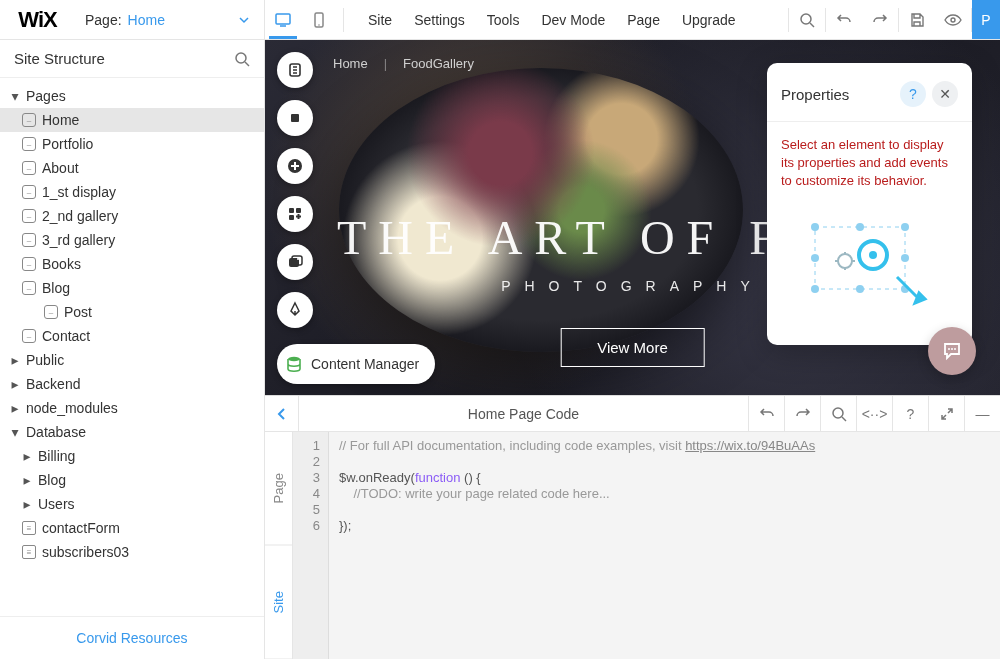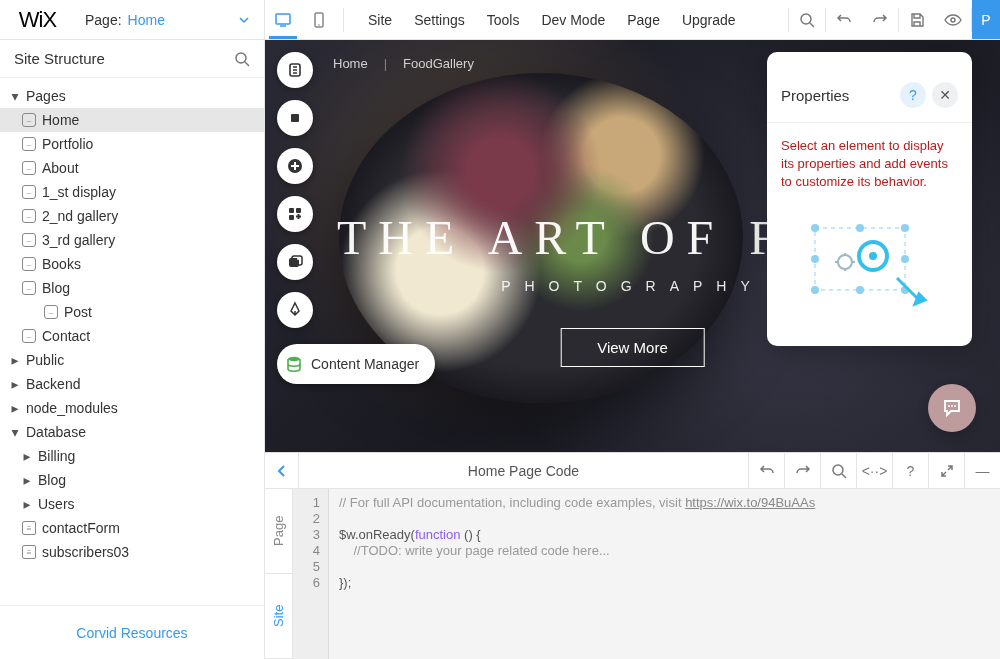--- a/index.html
+++ b/index.html
@@ -1,18 +1,18 @@
 <!DOCTYPE html>
 <html><head>
 <meta charset="utf-8">
 <style>
 *{box-sizing:border-box;margin:0;padding:0;font-family:Helvetica,Arial,sans-serif}
 html,body{width:1000px;height:659px;overflow:hidden;background:#fff;color:#333}
 .topbar{height:40px;border-bottom:1px solid #e5e5e5;display:flex;align-items:center;font-size:14px}
-.logo{width:75px;display:flex;align-items:center;justify-content:center;font-weight:400;font-size:22px;letter-spacing:-1px;color:#000}
+.logo{width:75px;display:flex;align-items:center;justify-content:center;font-weight:700;font-size:22px;letter-spacing:-1px;color:#000}
 .page-sel{display:flex;align-items:center;width:190px;padding-left:10px;gap:6px;color:#333;border-right:1px solid #e5e5e5;height:100%}
 .page-sel .cur{color:#3899ec}
 .page-sel .chev{margin-left:auto;margin-right:14px;color:#3899ec}
 .device{display:flex;height:100%}
 .device .btn{width:36px;display:flex;align-items:center;justify-content:center;color:#888;cursor:pointer}
 .device .btn.active{color:#3899ec;position:relative}
 .device .btn.active::after{content:"";position:absolute;bottom:0;left:4px;right:4px;height:3px;background:#3899ec}
 .divv{width:1px;background:#e5e5e5;height:24px;margin:8px 6px}
 .menu{display:flex;height:100%;align-items:center;gap:22px;margin-left:18px;font-size:14px;color:#333}
 .menu span{cursor:pointer}
@@ -27,21 +27,21 @@
 .tree{flex:1;overflow:auto;padding:6px 0}
 .tnode{display:flex;align-items:center;height:24px;padding-left:10px;gap:6px;color:#333;cursor:pointer}
 .tnode.header{font-weight:400}
 .tnode .arrow{width:10px;display:flex;justify-content:center;color:#555}
 .tnode .ico{width:14px;height:14px;border:1.5px solid #888;border-radius:3px;display:flex;align-items:center;justify-content:center;font-size:8px;color:#888}
 .tnode.db .ico{border-radius:2px}
 .tnode.sel{background:#e6e6e6}
 .tnode.ind1{padding-left:22px}
 .tnode.ind2{padding-left:44px}
 .tnode.arrowless{padding-left:26px}
-.footer-link{height:54px;border-top:1px solid #eee;display:flex;align-items:center;justify-content:center;color:#3899ec;font-size:14px;cursor:pointer}
+.footer-link{height:43px;border-top:1px solid #eee;display:flex;align-items:center;justify-content:center;color:#3899ec;font-size:14px;cursor:pointer}
 .canvas-area{flex:1;display:flex;flex-direction:column;position:relative;min-width:0}
 .stage{flex:1;position:relative;overflow:hidden;background:#222}
 .hero{position:absolute;inset:0;background:
  radial-gradient(circle at 30% 40%, #5a4a3a 0%, transparent 40%),
  radial-gradient(circle at 70% 60%, #3a3a4a 0%, transparent 50%),
  linear-gradient(135deg,#2a2a35 0%, #1a1a22 50%, #252530 100%);
 }
 .hero .food{position:absolute;left:10%;top:8%;width:55%;height:80%;border-radius:50%;background:
  radial-gradient(circle at 40% 30%, #7a3a4a 10%, transparent 30%),
  radial-gradient(circle at 60% 50%, #6a8a4a 8%, transparent 25%),
@@ -51,29 +51,29 @@
  box-shadow:0 20px 60px rgba(0,0,0,.5)}
 .hero h1{position:absolute;top:170px;left:0;right:0;text-align:center;font-family:Georgia,serif;font-weight:300;color:#fff;font-size:48px;letter-spacing:12px;opacity:.95}
 .hero .sub{position:absolute;top:238px;left:0;right:0;text-align:center;color:#fff;font-size:14px;letter-spacing:14px;opacity:.9}
 .hero .vm{position:absolute;top:288px;left:50%;transform:translateX(-50%);padding:10px 36px;border:1px solid #fff;color:#fff;font-size:15px;cursor:pointer}
 .breadcrumb{position:absolute;top:16px;left:68px;display:flex;gap:16px;color:#d0d0d0;font-size:13px;align-items:center}
 .breadcrumb .sep{opacity:.5}
 .toolcol{position:absolute;left:12px;top:12px;display:flex;flex-direction:column;gap:12px}
 .toolcol .cbtn{width:36px;height:36px;border-radius:50%;background:#fff;display:flex;align-items:center;justify-content:center;color:#333;box-shadow:0 2px 6px rgba(0,0,0,.3);cursor:pointer}
 .toolcol .pill{height:40px;border-radius:20px;background:#fff;display:flex;align-items:center;padding:0 16px 0 8px;gap:8px;box-shadow:0 2px 6px rgba(0,0,0,.3);font-size:14px;cursor:pointer;margin-top:4px}
 .toolcol .pill .db{color:#4caf50;font-size:18px}
-.panel{position:absolute;right:28px;top:12px;width:205px;background:#fff;border-radius:10px;box-shadow:0 8px 30px rgba(0,0,0,.25);padding:16px 0 20px}
+.panel{position:absolute;right:28px;top:23px;width:205px;background:#fff;border-radius:10px;box-shadow:0 8px 30px rgba(0,0,0,.25);padding:4px 0 20px}
 .panel .phead{display:flex;align-items:center;padding:14px 14px;border-bottom:1px solid #eee;font-size:15px}
 .panel .phead .pbtns{margin-left:auto;display:flex;gap:6px}
 .panel .phead .pbtns span{width:26px;height:26px;border-radius:50%;background:#e6f2fb;color:#3899ec;display:flex;align-items:center;justify-content:center;font-size:14px;cursor:pointer}
 .panel .phead .pbtns span.x{color:#555;background:#eef0f2}
 .panel .ptext{padding:14px;font-size:13px;line-height:1.4;color:#b91c1c}
 .panel .pillu{height:120px;display:flex;align-items:center;justify-content:center}
 .bubble{position:absolute;right:24px;bottom:20px;width:48px;height:48px;border-radius:50%;background:#be9c9e;display:flex;align-items:center;justify-content:center;color:#fff;cursor:pointer;box-shadow:0 4px 12px rgba(0,0,0,.2)}
-.codepane{height:207px;border-top:1px solid #ddd;display:flex;flex-direction:column;background:#fff}
+.codepane{height:264px;border-top:1px solid #ddd;display:flex;flex-direction:column;background:#fff}
 .codehead{height:36px;border-bottom:1px solid #e5e5e5;display:flex;align-items:center;font-size:14px}
 .codehead .back{width:34px;height:100%;display:flex;align-items:center;justify-content:center;border-right:1px solid #e5e5e5;color:#3899ec;cursor:pointer}
 .codehead .title{flex:1;text-align:center;color:#555}
 .codehead .cicons{display:flex;height:100%}
 .codehead .cicons span{width:36px;display:flex;align-items:center;justify-content:center;color:#777;cursor:pointer;border-left:1px solid #e5e5e5}
 .codebody{flex:1;display:flex;background:#f4f4f4}
 .sidetabs{width:28px;border-right:1px solid #e5e5e5;display:flex;flex-direction:column;background:#fff}
 .sidetabs .tab{flex:1;writing-mode:vertical-rl;transform:rotate(180deg);display:flex;align-items:center;justify-content:center;font-size:13px;color:#888;border-top:1px solid #e5e5e5;cursor:pointer}
 .sidetabs .tab.active{color:#3899ec}
 .gutter{width:36px;background:#eee;border-right:1px solid #ddd;padding:6px 8px;text-align:right;font-family:Consolas,monospace;font-size:13px;color:#888}

